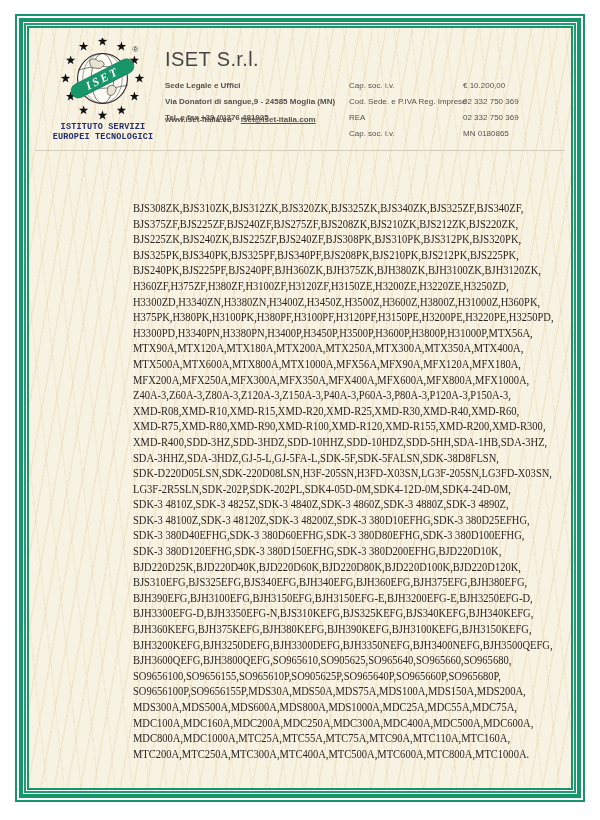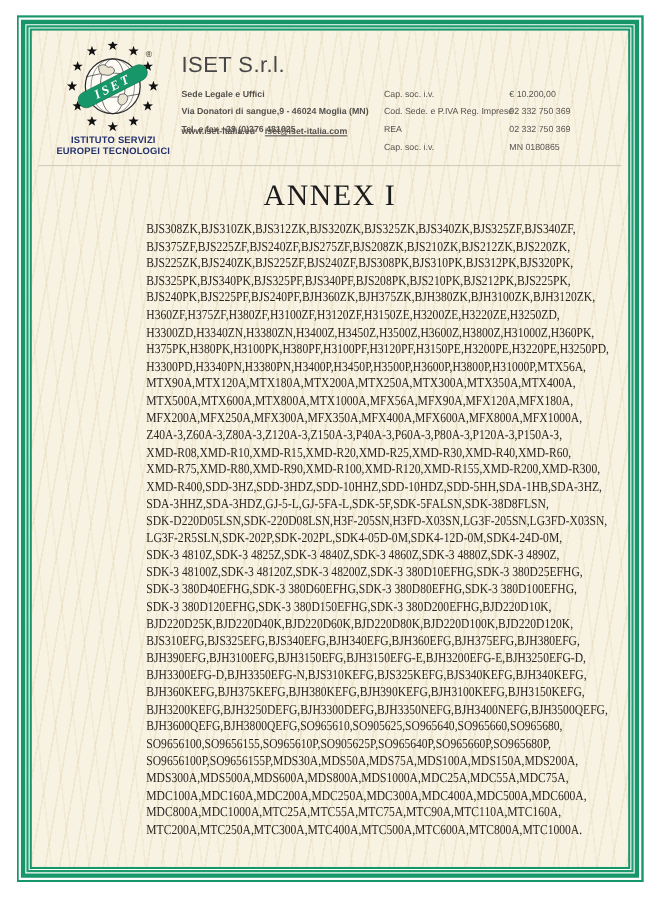--- a/index.html
+++ b/index.html
@@ -24,21 +24,21 @@
   .paper { position:absolute; left:29px; top:28px; width:542px; height:760px;
            background-color:#f8f2e2;
            background-image:
              repeating-linear-gradient(100deg, rgba(220,202,160,.28) 0 1.5px, rgba(0,0,0,0) 1.5px 13px),
              repeating-linear-gradient(84deg,  rgba(220,202,160,.18) 0 1.5px, rgba(0,0,0,0) 1.5px 17px);
            }
 
   .logo-wrap { position:absolute; left:26px; top:10px; width:95px; height:86px; }
   .org-name { position:absolute; left:4px; top:94px; width:140px; text-align:center;
               font-size:8.5px; font-weight:bold; line-height:10px; color:#22306e;
-              letter-spacing:.2px; }
+              letter-spacing:.2px;font-family:Liberation Mono, monospace; }
 
   .company-name { position:absolute; left:136px; top:20px; font-size:20px; color:#474747;
                   letter-spacing:.4px; }
 
   .info-line { position:absolute; left:136px; font-size:8px; color:#55524e; white-space:nowrap;font-weight:bold; }
   .i0{top:53px} .i1{top:69px} .i2{top:85px} .i3{top:87px}
   .email-link { text-decoration:underline; color:#55524e; }
 
   .reg-label { position:absolute; left:320px; font-size:8px; color:#55524e; white-space:nowrap; }
   .reg-value { position:absolute; left:434px; font-size:8px; color:#55524e; white-space:nowrap; }
@@ -99,40 +99,39 @@
       </svg>
     </div>
     <div class="org-name">
       <div>ISTITUTO SERVIZI</div>
       <div>EUROPEI TECNOLOGICI</div>
     </div>
 
     <div class="company-name">ISET S.r.l.</div>
 
     <div class="info-line i0">Sede Legale e Uffici</div>
-    <div class="info-line i1">Via Donatori di sangue,9 - 46024 Moglia (MN)</div>
+    <div class="info-line i1">Via Donatori di sangue,9 - 24585 Moglia (MN)</div>
     <div class="info-line i2">Tel. e fax +39 (0)376 481025</div>
     <div class="info-line i3">
       <span>www.iset-italia.eu</span>
       <span>&nbsp;&nbsp;</span>
       <span class="email-link">iset@iset-italia.com</span>
     </div>
 
     <div class="reg-label r0">Cap. soc. i.v.</div>
     <div class="reg-value r0">€ 10.200,00</div>
     <div class="reg-label r1">Cod. Sede. e P.IVA Reg. Imprese</div>
     <div class="reg-value r1">02 332 750 369</div>
     <div class="reg-label r2">REA</div>
     <div class="reg-value r2">02 332 750 369</div>
     <div class="reg-label r3">Cap. soc. i.v.</div>
     <div class="reg-value r3">MN 0180865</div>
 
     <div class="divider"></div>
 
-    <div class="annex-title">ANNEX I</div>
 
     <div class="codes">
         <div class="code-line">BJS308ZK,BJS310ZK,BJS312ZK,BJS320ZK,BJS325ZK,BJS340ZK,BJS325ZF,BJS340ZF,</div>
         <div class="code-line">BJS375ZF,BJS225ZF,BJS240ZF,BJS275ZF,BJS208ZK,BJS210ZK,BJS212ZK,BJS220ZK,</div>
         <div class="code-line">BJS225ZK,BJS240ZK,BJS225ZF,BJS240ZF,BJS308PK,BJS310PK,BJS312PK,BJS320PK,</div>
         <div class="code-line">BJS325PK,BJS340PK,BJS325PF,BJS340PF,BJS208PK,BJS210PK,BJS212PK,BJS225PK,</div>
         <div class="code-line">BJS240PK,BJS225PF,BJS240PF,BJH360ZK,BJH375ZK,BJH380ZK,BJH3100ZK,BJH3120ZK,</div>
         <div class="code-line">H360ZF,H375ZF,H380ZF,H3100ZF,H3120ZF,H3150ZE,H3200ZE,H3220ZE,H3250ZD,</div>
         <div class="code-line">H3300ZD,H3340ZN,H3380ZN,H3400Z,H3450Z,H3500Z,H3600Z,H3800Z,H31000Z,H360PK,</div>
         <div class="code-line">H375PK,H380PK,H3100PK,H380PF,H3100PF,H3120PF,H3150PE,H3200PE,H3220PE,H3250PD,</div>

